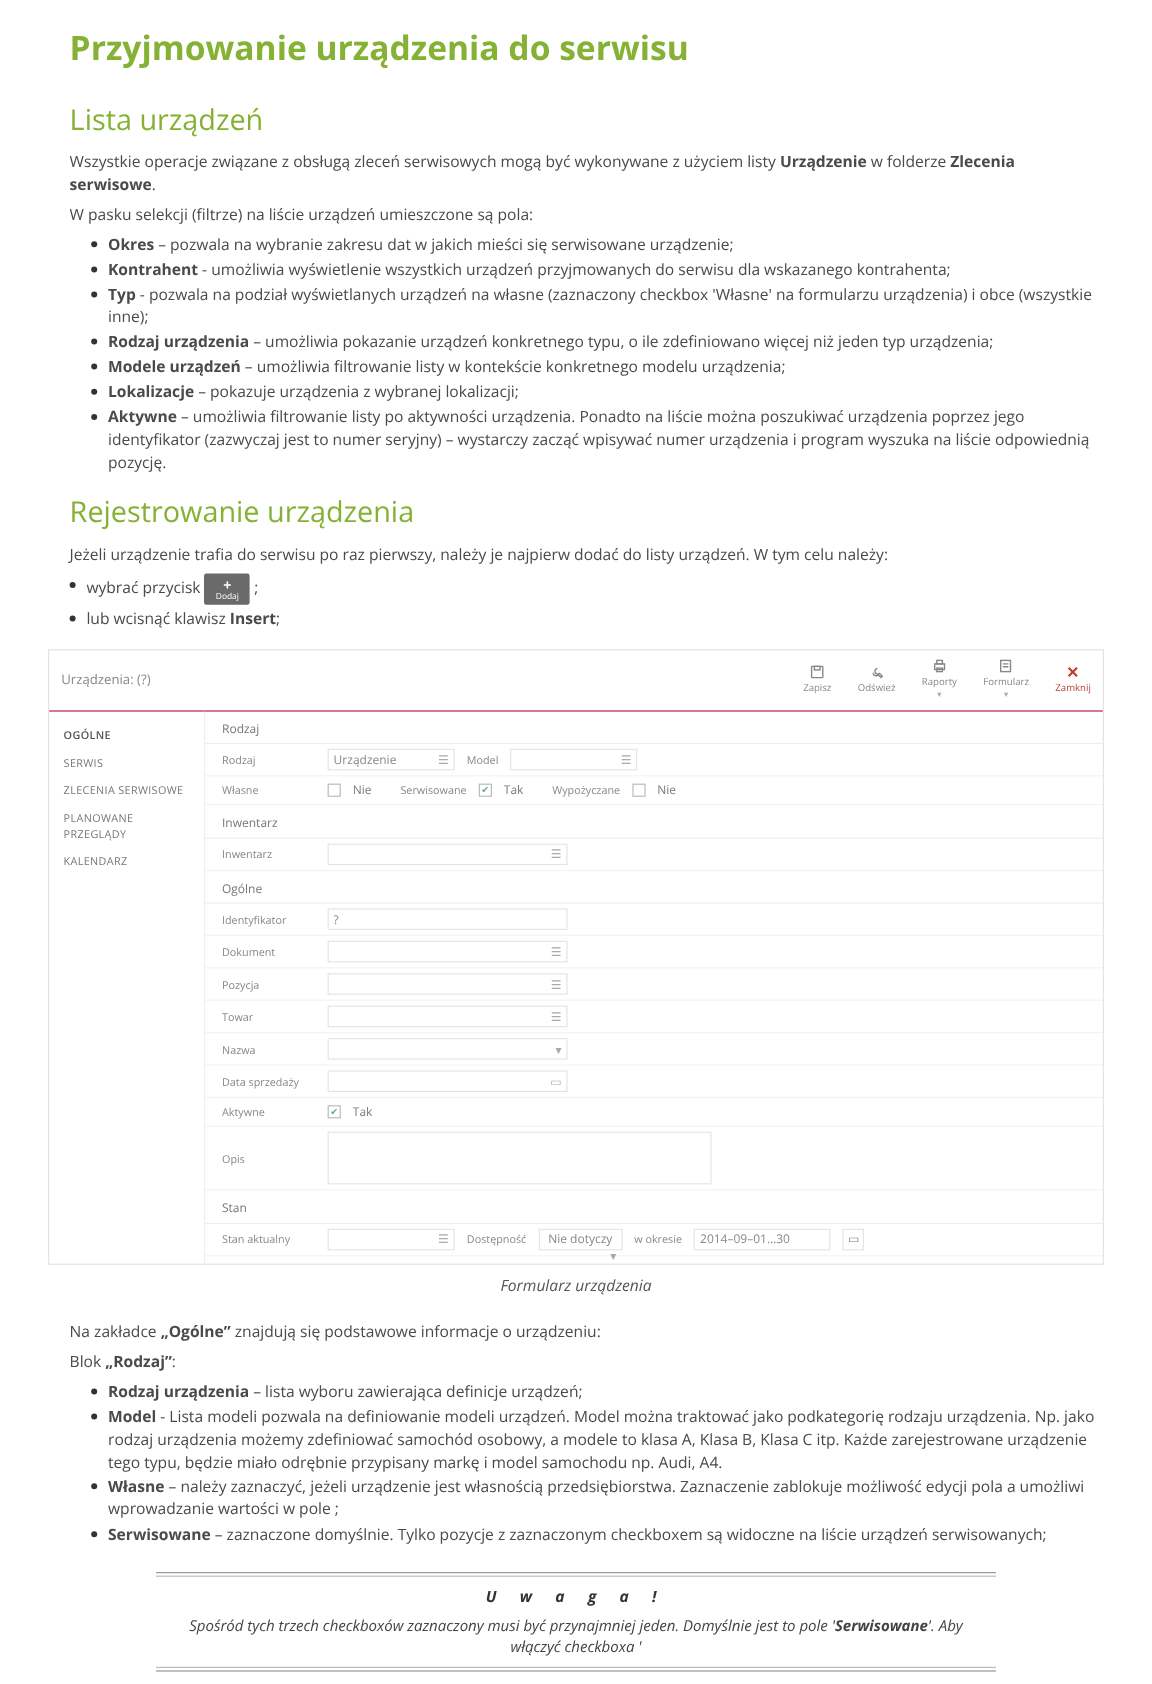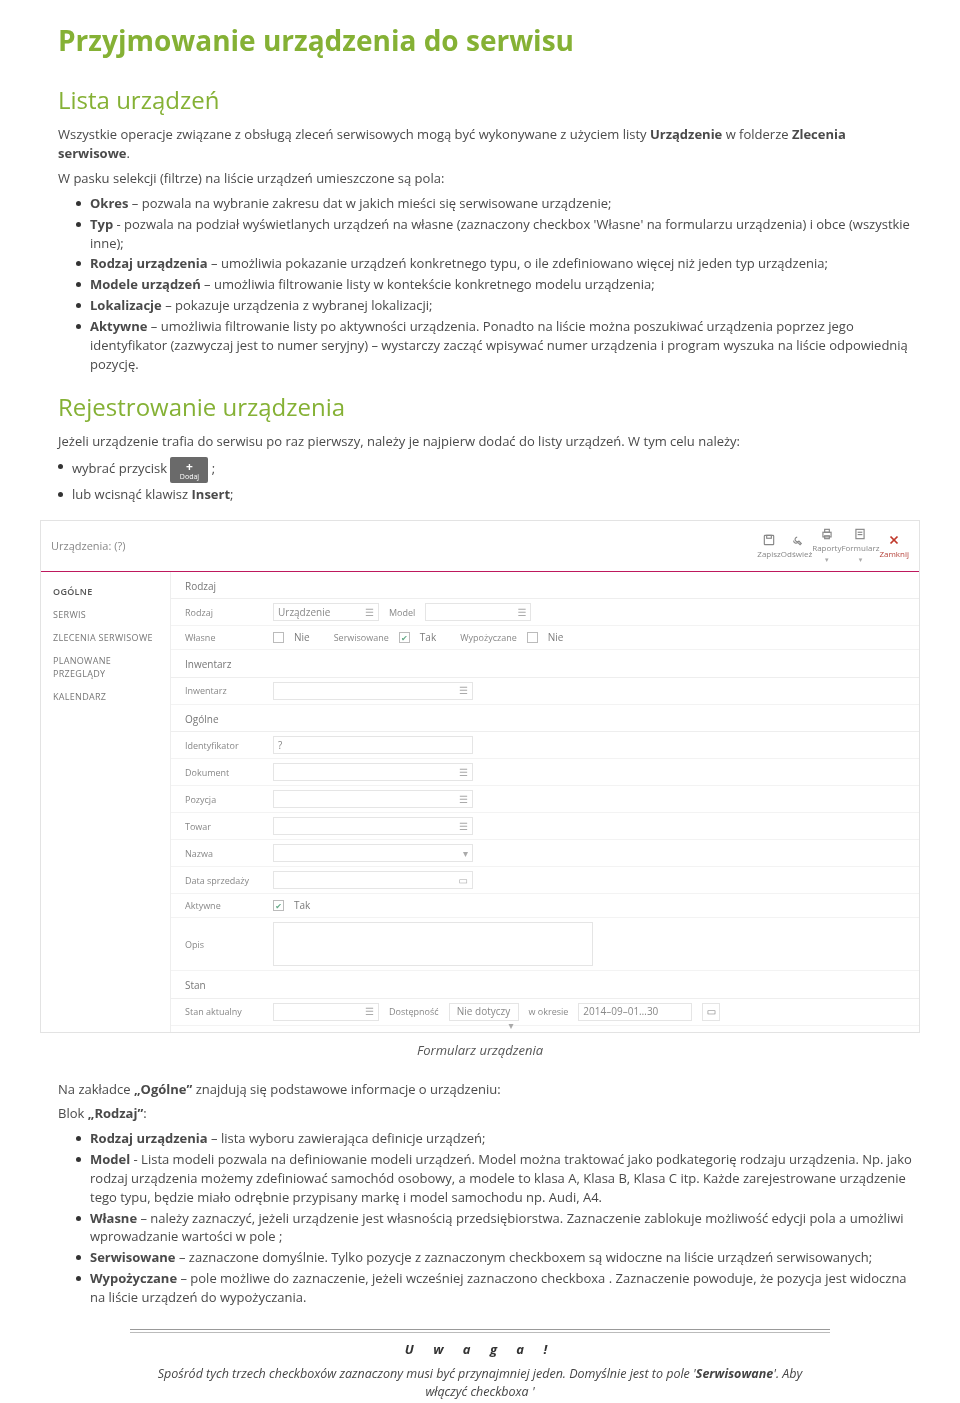--- a/index.html
+++ b/index.html
@@ -79,21 +79,21 @@
     background: #fff;
   }
   .form-header {
     display: flex;
     justify-content: space-between;
     align-items: center;
     padding: 6px 10px;
     border-bottom: 1px solid #be185d;
   }
   .form-header-title { font-size: 11px; color: #888; }
-  .form-header-tools { display: flex; align-items: center; }
+  .form-header-tools { display: flex; gap: 22px; align-items: center; }
   .tool { display: flex; flex-direction: column; align-items: center; gap: 1px; font-size: 8px; color: #888; }
   .tool svg { width: 16px; height: 14px; }
   .tool.close svg { stroke: #c0392b; }
   .tool.close { color: #b5423a; }
   .form-body { display: flex; min-height: 460px; }
   .form-sidebar {
     width: 130px;
     border-right: 1px solid #eee;
     padding: 8px 0;
   }
@@ -186,20 +186,21 @@
 
 <h2 class="section-title">Lista urządzeń</h2>
 <div class="body-block">
   <p>
     <span>Wszystkie operacje związane z obsługą zleceń serwisowych mogą być wykonywane z użyciem listy </span><strong>Urządzenie</strong><span> w folderze </span><strong>Zlecenia serwisowe</strong><span>.</span>
   </p>
   <p>W pasku selekcji (filtrze) na liście urządzeń umieszczone są pola:</p>
 </div>
 <ul class="bullet">
   <li><strong>Okres</strong><span> – pozwala na wybranie zakresu dat w jakich mieści się serwisowane urządzenie;</span></li>
+  <li><strong>Kontrahent</strong><span> - umożliwia wyświetlenie wszystkich urządzeń przyjmowanych do serwisu dla wskazanego kontrahenta;</span></li>
   <li><strong>Typ</strong><span> - pozwala na podział wyświetlanych urządzeń na własne (zaznaczony checkbox 'Własne' na formularzu urządzenia) i obce (wszystkie inne);</span></li>
   <li><strong>Rodzaj urządzenia</strong><span> – umożliwia pokazanie urządzeń konkretnego typu, o ile zdefiniowano więcej niż jeden typ urządzenia;</span></li>
   <li><strong>Modele urządzeń</strong><span> – umożliwia filtrowanie listy w kontekście konkretnego modelu urządzenia;</span></li>
   <li><strong>Lokalizacje</strong><span> – pokazuje urządzenia z wybranej lokalizacji;</span></li>
   <li><strong>Aktywne</strong><span> – umożliwia filtrowanie listy po aktywności urządzenia. Ponadto na liście można poszukiwać urządzenia poprzez jego identyfikator (zazwyczaj jest to numer seryjny) – wystarczy zacząć wpisywać numer urządzenia i program wyszuka na liście odpowiednią pozycję.</span></li>
 </ul>
 
 <h2 class="section-title">Rejestrowanie urządzenia</h2>
 <div class="body-block">
   <p>Jeżeli urządzenie trafia do serwisu po raz pierwszy, należy je najpierw dodać do listy urządzeń. W tym celu należy:</p>
@@ -387,21 +388,20 @@
   </p>
   <p>
     <span>Blok </span><strong>„Rodzaj”</strong><span>:</span>
   </p>
 </div>
 <ul class="bullet">
   <li><strong>Rodzaj urządzenia</strong><span> – lista wyboru zawierająca definicje urządzeń;</span></li>
   <li><strong>Model</strong><span> - Lista modeli pozwala na definiowanie modeli urządzeń. Model można traktować jako podkategorię rodzaju urządzenia. Np. jako rodzaj urządzenia możemy zdefiniować samochód osobowy, a modele to klasa A, Klasa B, Klasa C itp. Każde zarejestrowane urządzenie tego typu, będzie miało odrębnie przypisany markę i model samochodu np. Audi, A4.</span></li>
   <li><strong>Własne</strong><span> – należy zaznaczyć, jeżeli urządzenie jest własnością przedsiębiorstwa. Zaznaczenie zablokuje możliwość edycji pola a umożliwi wprowadzanie wartości w pole ;</span></li>
   <li><strong>Serwisowane</strong><span> – zaznaczone domyślnie. Tylko pozycje z zaznaczonym checkboxem są widoczne na liście urządzeń serwisowanych;</span></li>
-  <li><strong>Wypożyczane</strong><span> – pole możliwe do zaznaczenie, jeżeli wcześniej zaznaczono checkboxa . Zaznaczenie powoduje, że pozycja jest widoczna na liście urządzeń do wypożyczania.</span></li>
 </ul>
 
 <div class="warn">
   <div class="warn-title">U w a g a !</div>
   <div class="warn-body">
     <span>Spośród tych trzech checkboxów zaznaczony musi być przynajmniej jeden. Domyślnie jest to pole '</span><strong>Serwisowane</strong><span>'. Aby włączyć checkboxa '</span>
   </div>
 </div>
 
 </body></html>

